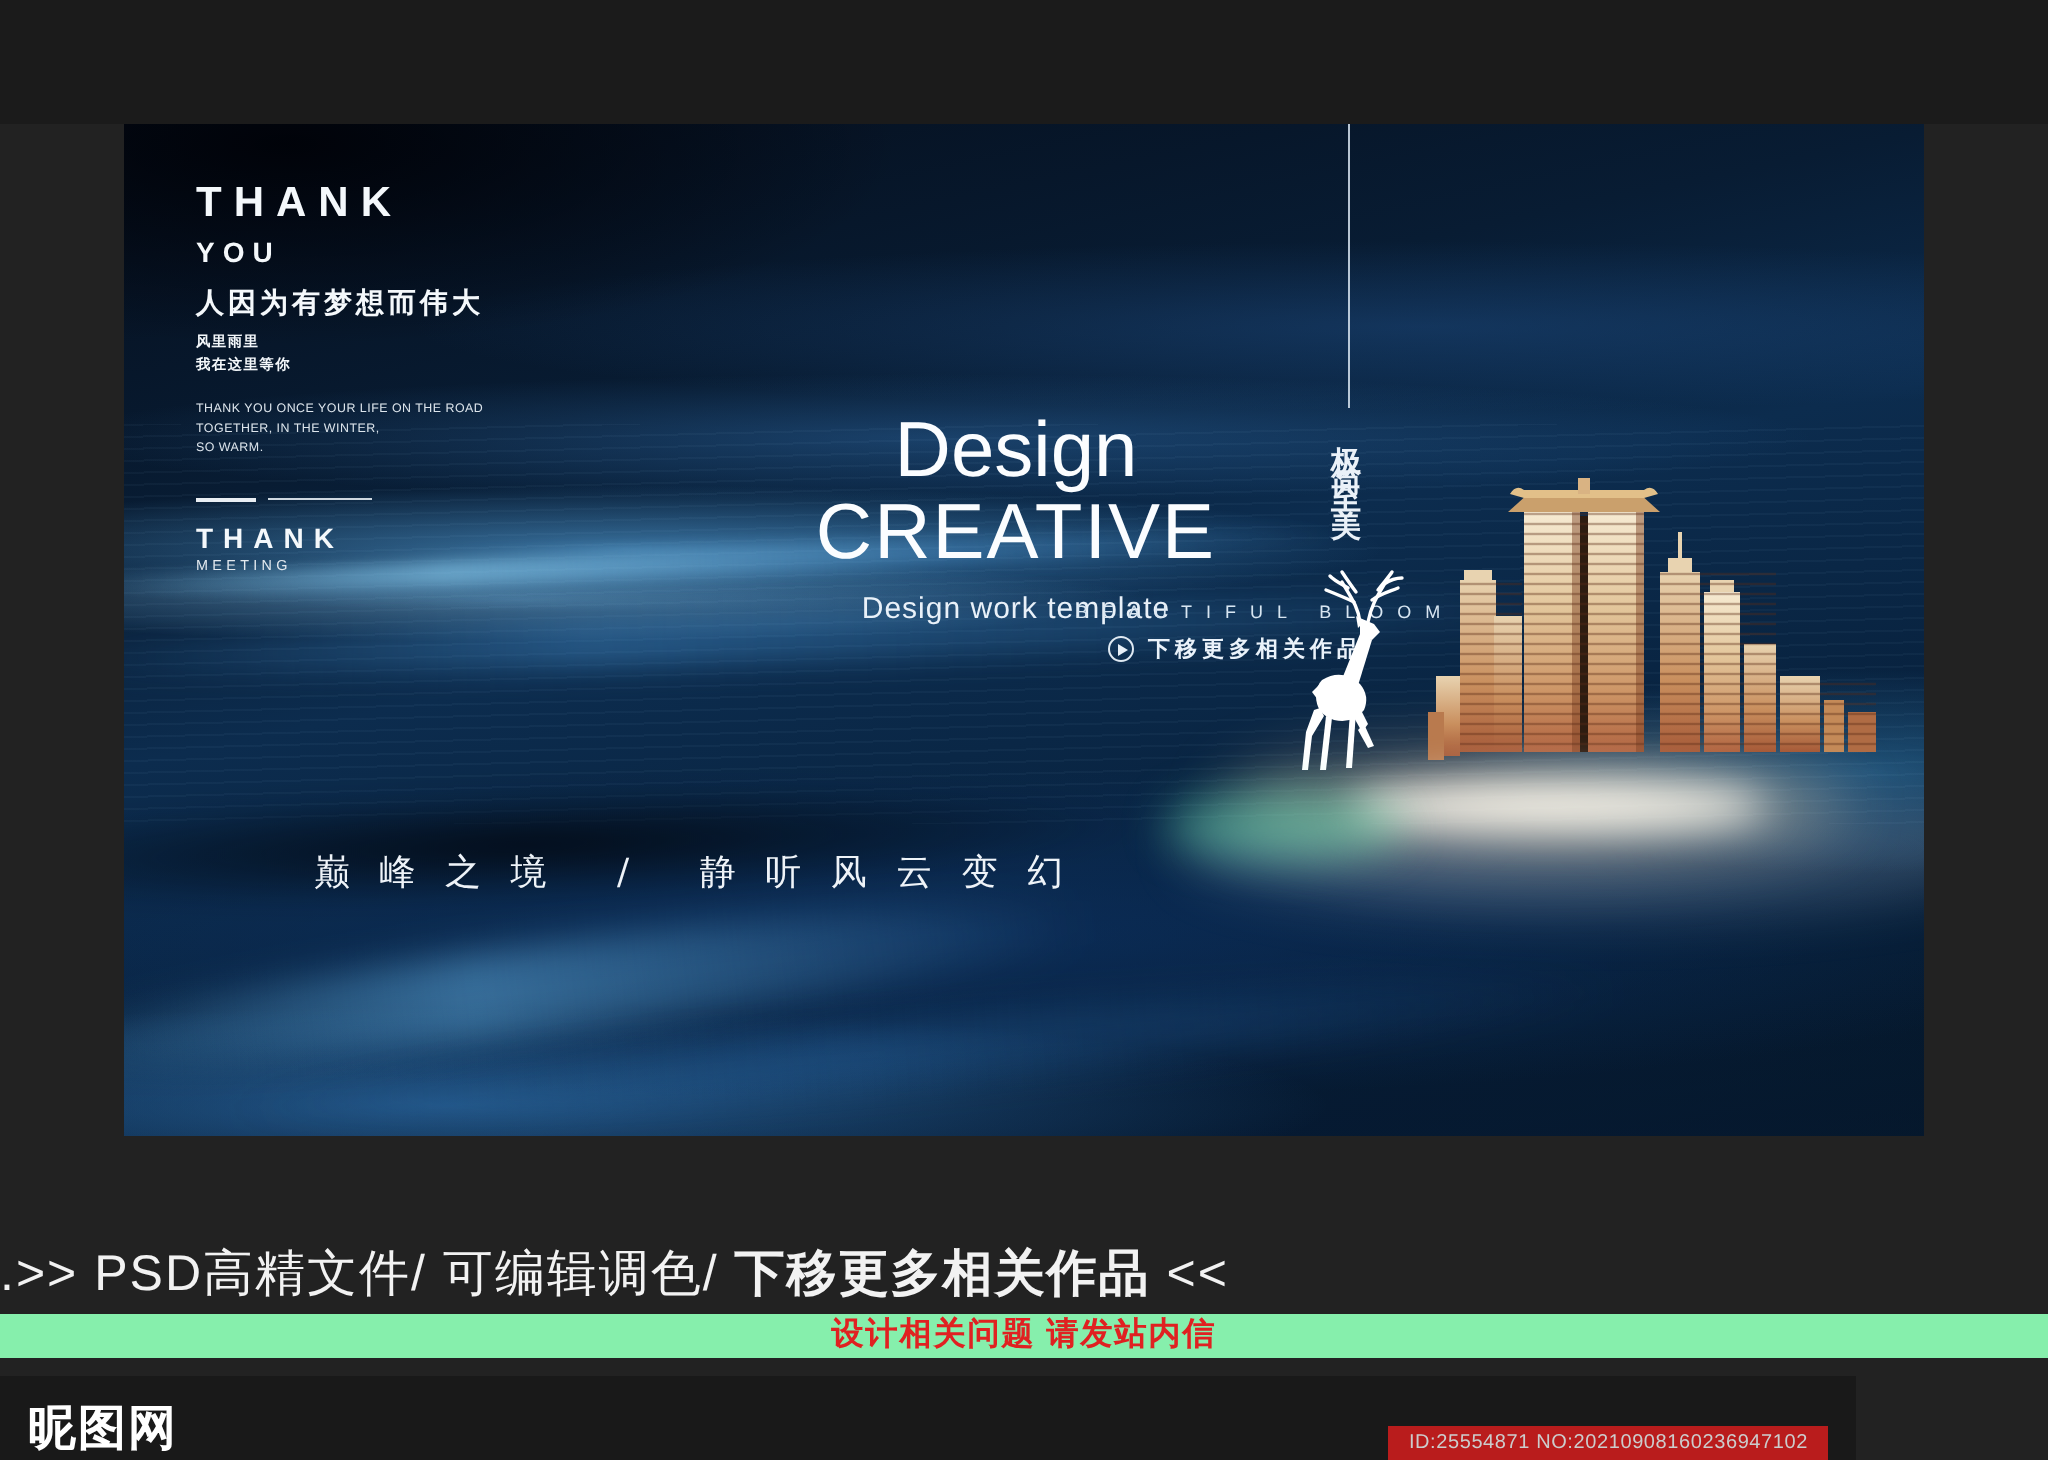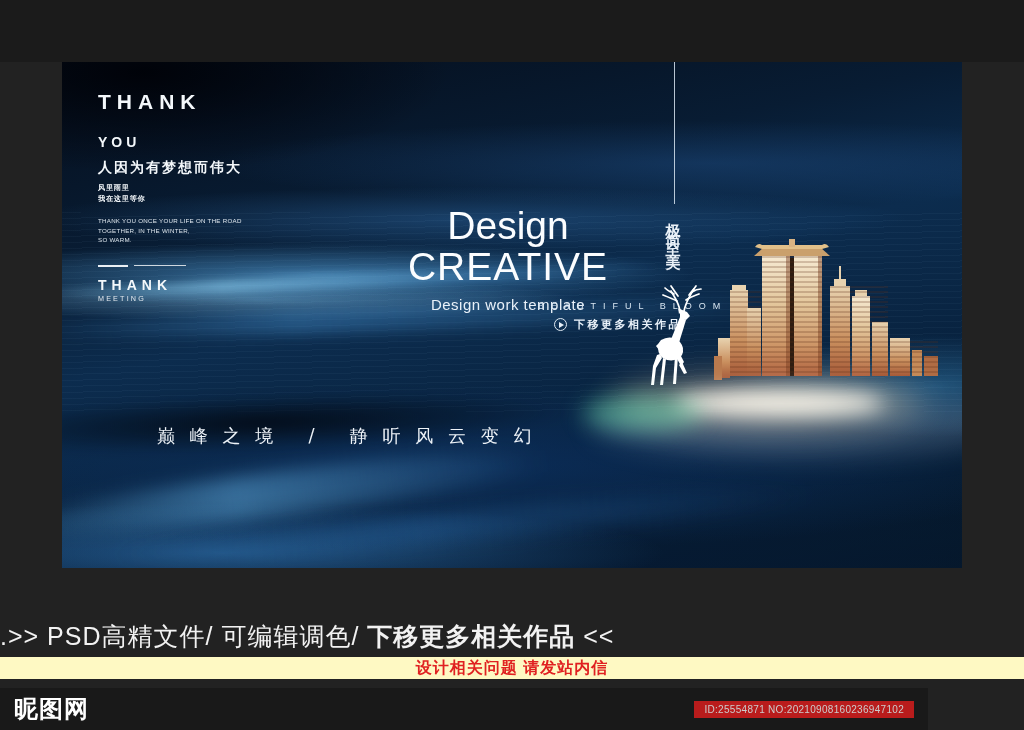--- a/index.html
+++ b/index.html
@@ -34,21 +34,21 @@
   .streak-c { left:-50px; top:408px; width:560px; height:44px; transform:rotate(-7deg); filter:blur(9px);
     background:linear-gradient(90deg, rgba(90,180,240,0.05), rgba(110,195,250,0.45) 40%, rgba(60,140,210,0) 95%); }
   .streak-d { left:40px; top:448px; width:720px; height:30px; transform:rotate(-5deg); filter:blur(9px);
     background:linear-gradient(90deg, rgba(40,110,180,0.0), rgba(50,125,195,0.32) 45%, rgba(40,110,180,0) 100%); }
   .darkwave { position:absolute; left:-30px; top:318px; width:720px; height:76px; transform:rotate(-2deg); filter:blur(6px);
     background:radial-gradient(ellipse 60% 52% at 32% 50%, rgba(1,6,14,0.85) 0%, rgba(1,6,14,0) 72%); }
 
   
   .thank-block { position:absolute; left:36px; top:28px; width:280px; color:#f4f8fb; }
   .thank-title { font-size:21px; font-weight:700; letter-spacing:6px; }
-  .thank-sub { font-size:14px; font-weight:600; letter-spacing:4px; margin-top:20px; }
+  .thank-sub { font-size:14px; font-weight:600; letter-spacing:4px; margin-top:4px; }
   .thank-cn { font-family:"DejaVu Serif", serif; font-size:14px; font-weight:700; letter-spacing:2px; margin-top:9px; }
   .thank-cn-small { font-family:"DejaVu Serif", serif; font-size:10px; font-weight:700; letter-spacing:1px;
     transform:scale(0.72); transform-origin:left top; margin-top:5px; line-height:1.6; }
   .thank-en { font-size:10px; letter-spacing:.4px; color:#dde5ec; transform:scale(0.62); transform-origin:left top;
     line-height:1.55; margin-top:2px; white-space:nowrap; }
   .thank-divider { margin-top:2px; display:flex; gap:6px; align-items:center; }
   .thank-divider .d1 { width:30px; height:2px; background:#e9eef3; }
   .thank-divider .d2 { width:52px; height:1px; background:#cfd8e0; }
   .annual { font-size:14px; font-weight:700; letter-spacing:5px; margin-top:10px; }
   .meeting { font-size:10px; letter-spacing:3px; transform:scale(0.72); transform-origin:left top; margin-top:2px; color:#e3e9ef; }
@@ -78,25 +78,25 @@
   .deer { position:absolute; left:585px; top:222px; }
 
   
   .tagline { position:absolute; left:95px; top:362px; width:640px; text-align:left;
     font-family:"DejaVu Serif", serif; font-size:18px; color:#eef3f8; letter-spacing:0.82em; white-space:nowrap; }
 
   
   .promo-line { position:absolute; left:0; top:620px; width:1024px; color:#f2f2f2;
     font-size:25px; letter-spacing:1px; white-space:nowrap; }
   .promo-bold { font-weight:700; }
-  .notice-strip { position:absolute; left:0; top:657px; width:1024px; height:22px; background:#fef9c3;
-    display:flex; align-items:flex-end; justify-content:center; }
+  .notice-strip { position:absolute; left:0; top:657px; width:1024px; height:22px; background:#86efac;
+    display:flex; align-items:flex-start; justify-content:center; }
   .notice-text { color:#e02121; font-size:16px; font-weight:700; letter-spacing:1px; }
   .bottom-bar { position:absolute; left:0; top:688px; width:928px; height:42px; background:#191919;
-    display:flex; align-items:center; justify-content:space-between; padding:0 14px; }
+    display:flex; align-items:flex-end; justify-content:space-between; padding:0 14px; }
   .brand { display:flex; align-items:baseline; gap:8px; color:#ffffff; cursor:pointer; }
   .brand-name { font-size:24px; font-weight:900; letter-spacing:1px; }
   .brand-url { font-size:21px; font-weight:700; }
   .id-box { background:#b91c1c; color:#cccccc; font-size:10px; padding:3px 10px; letter-spacing:.3px; }
 </style>
 </head>
 <body>
 
 <div class="page">
   <div class="bg-top"></div>

